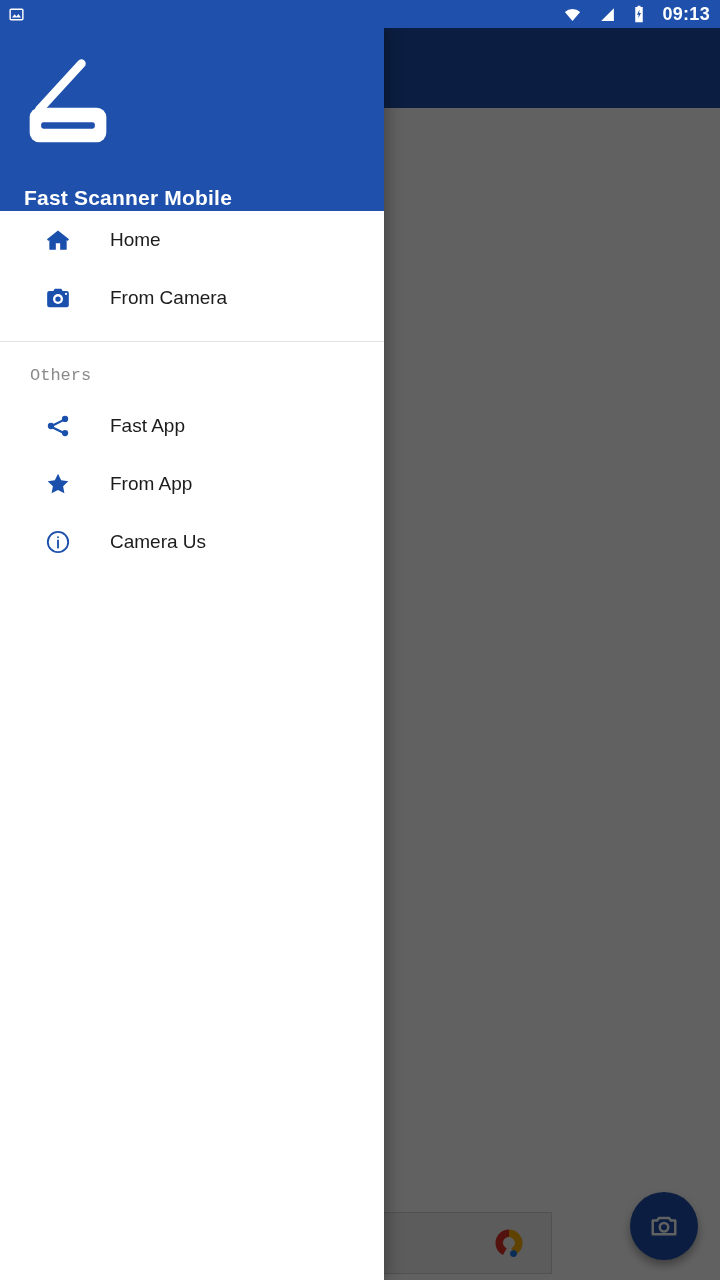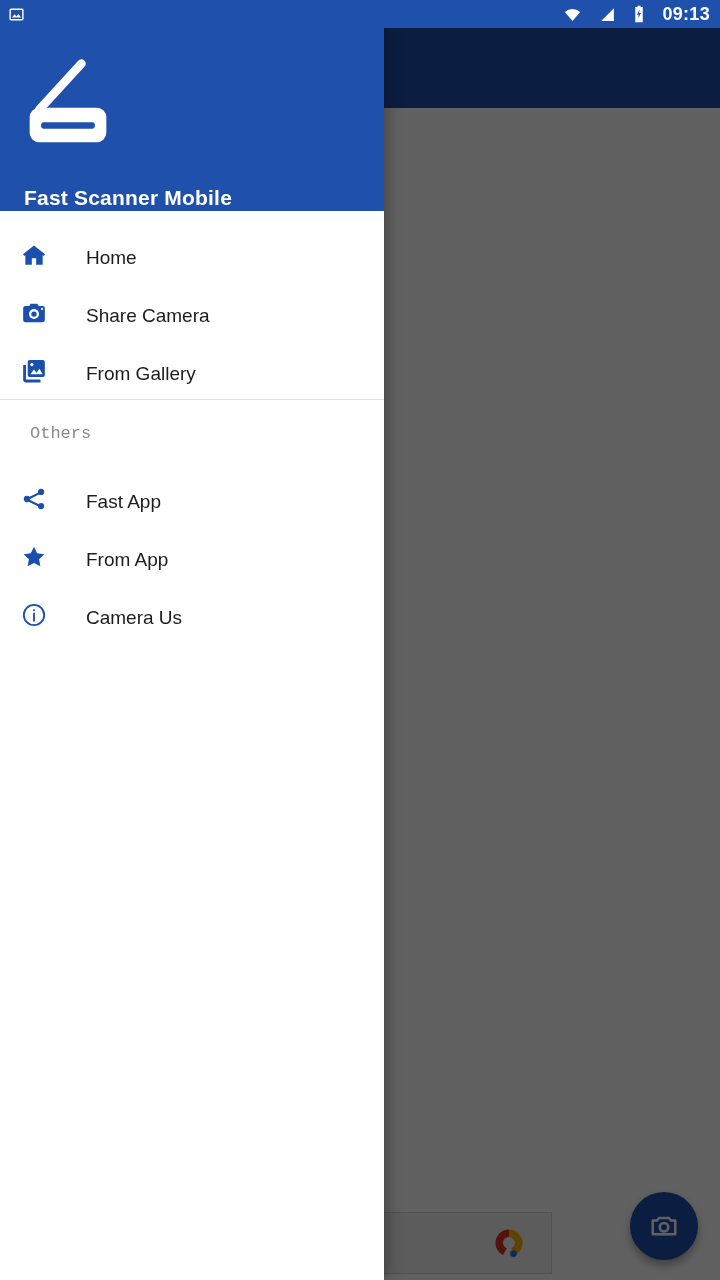--- a/index.html
+++ b/index.html
@@ -70,21 +70,21 @@
     height:183px; background:#1E50AC; position:relative; flex:0 0 183px;
   }
   .drawer-logo { position:absolute; left:22px; top:28px; width:92px; height:92px; }
   .drawer-app-name {
     position:absolute; left:24px; top:170px; transform:translateY(-50%);
     color:#ffffff; font-size:21px; font-weight:bold; letter-spacing:0.2px;
   }
 
   .drawer-list { padding-top:0; }
   .drawer-item {
-    height:58px; display:flex; align-items:flex-end; padding-left:20px; cursor:pointer;
+    height:58px; display:flex; align-items:center; padding-left:20px; cursor:pointer;margin-left:24px;
   }
   .drawer-item .di-icon {
     width:28px; height:28px; flex:0 0 28px;
     display:flex; align-items:center; justify-content:center; color:#1B4FAC;
   }
   .drawer-item .di-icon svg { width:26px; height:26px; display:block; }
   .drawer-item .di-label {
     margin-left:38px; font-size:19px; color:#1c1c1c; font-weight:500; white-space:nowrap;
   }
   .drawer-divider { height:1px; background:#e2e2e2; margin:14px 0 0 0; }
@@ -160,34 +160,23 @@
 
       <div class="drawer-item">
         <span class="di-icon">
           <svg viewBox="0 0 24 24" fill="currentColor">
             <path d="M9 3.5 7.7 5.5H4A2 2 0 0 0 2 7.5v11a2 2 0 0 0 2 2h16a2 2 0 0 0 2-2v-11a2 2 0 0 0-2-2h-3.7L15 3.5z"></path>
             <circle cx="12" cy="13" r="4.6" fill="#ffffff"></circle>
             <circle cx="12" cy="13" r="2.5" fill="currentColor"></circle>
             <circle cx="19.4" cy="8.2" r="1" fill="#ffffff"></circle>
           </svg>
         </span>
-        <span class="di-label">Share Camera</span>
-      </div>
-
-      <div class="drawer-item">
-        <span class="di-icon">
-          <svg viewBox="0 0 24 24" fill="currentColor">
-            <path d="M2 6.5h2.6v13.4h13.4V22.5H4.3A2.3 2.3 0 0 1 2 20.2z"></path>
-            <path d="M8 1.8h12.2A1.8 1.8 0 0 1 22 3.6v12.2a1.8 1.8 0 0 1-1.8 1.8H8a1.8 1.8 0 0 1-1.8-1.8V3.6A1.8 1.8 0 0 1 8 1.8z"></path>
-            <path d="M8.6 14.9 12 10.6l2.3 2.9 2.7-3.6 3 5z" fill="#ffffff"></path>
-            <circle cx="10" cy="6" r="1.5" fill="#ffffff"></circle>
-          </svg>
-        </span>
-        <span class="di-label">From Gallery</span>
-      </div>
+        <span class="di-label">From Camera</span>
+      </div>
+
 
     </div>
 
     <div class="drawer-divider"></div>
 
     <div class="drawer-section-title">Others</div>
 
     <div class="drawer-list">
 
       <div class="drawer-item">

